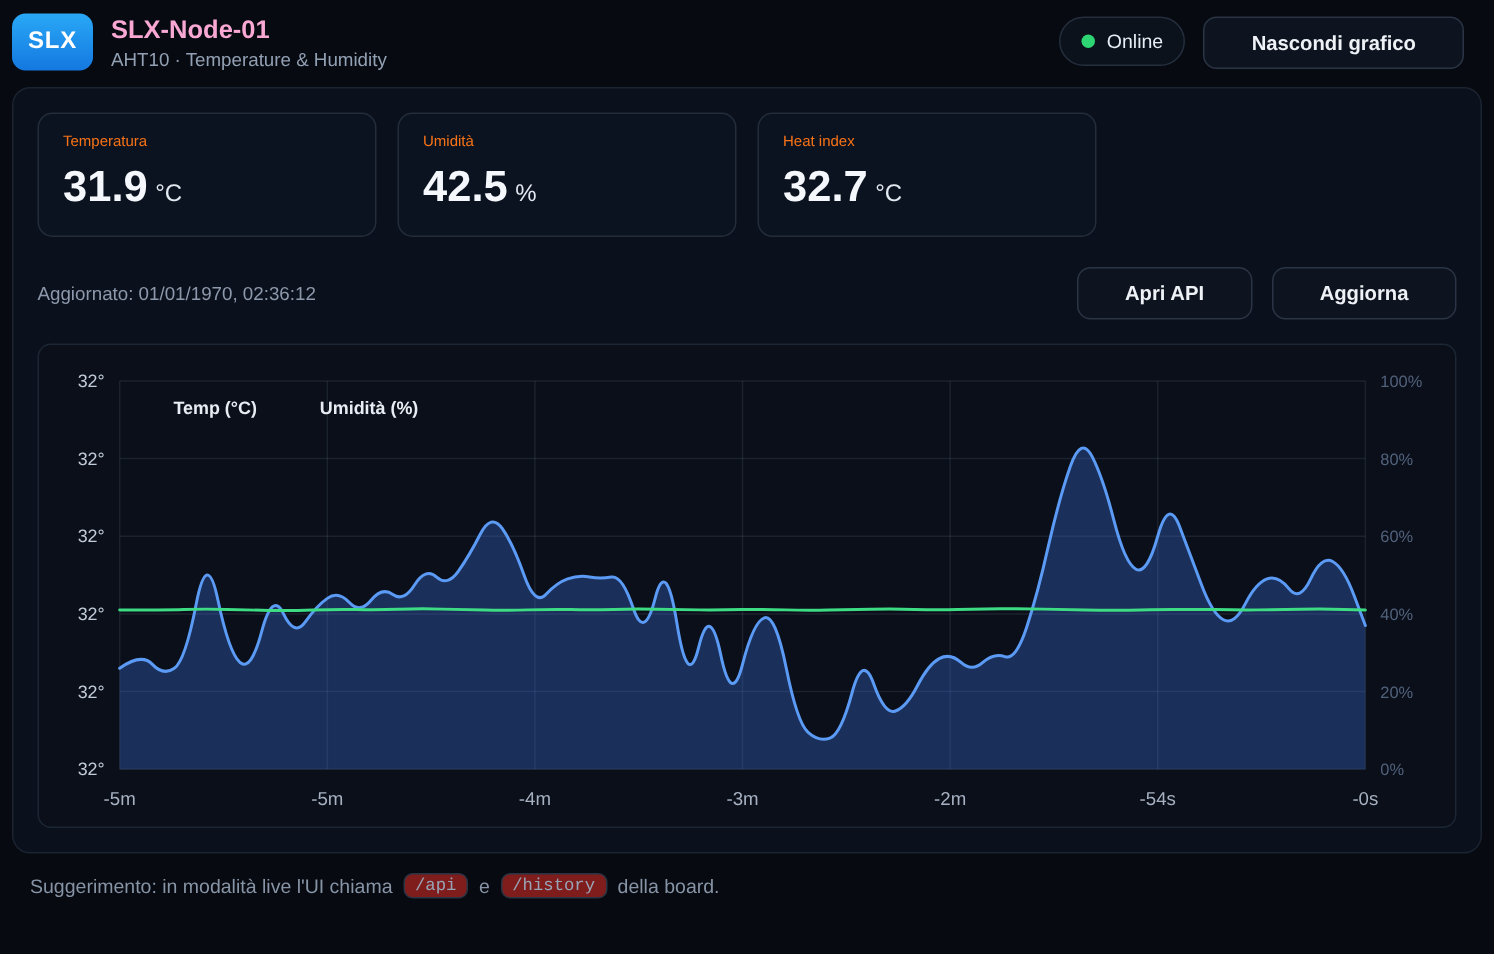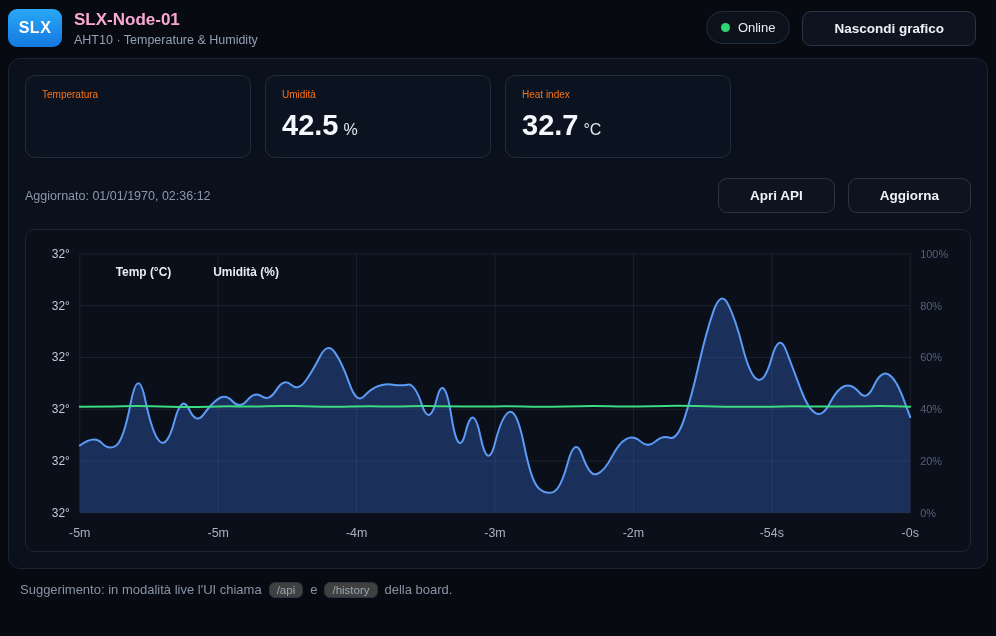--- a/index.html
+++ b/index.html
@@ -26,22 +26,22 @@
   .card{background:#0c1320;border:1px solid #222c3b;border-radius:10px;padding:13px 16px 15px}
   .card .lbl{font-size:10px;color:#f97316}
   .card .val{margin-top:9px;font-size:29px;font-weight:bold;color:#f4f7fb}
   .card .unit{font-size:16px;font-weight:normal;color:#e3e9f1;margin-left:5px}
   .meta-row{display:flex;align-items:center;margin-top:20px}
   .updated{font-size:12.5px;color:#8c98ab}
   .meta-actions{margin-left:auto;display:flex;gap:13px}
   .chart-wrap{margin-top:16px;background:#0a0f19;border:1px solid #1c2634;border-radius:9px;padding:8px 4px 2px}
   .chart-wrap svg{display:block;width:100%}
   .footer{padding:13px 20px;font-size:13px;color:#8794a6;display:flex;align-items:center;gap:7px}
-  .chip{font-family:Liberation Sans, sans-serif;font-size:11.5px;color:#98a4b6;
-    border:1px solid #2a3443;border-radius:6px;padding:1px 7px;background:#404040}
+  .chip{font-family:Liberation Mono, monospace;font-size:11.5px;color:#98a4b6;
+    border:1px solid #2a3443;border-radius:6px;padding:1px 7px;background:#7f1d1d}
 </style>
 </head>
 <body>
 
 <header class="header">
   <div class="logo">SLX</div>
   <div class="titles">
     <div class="t">SLX-Node-01</div>
     <div class="s">AHT10 · Temperature &amp; Humidity</div>
   </div>
@@ -51,20 +51,21 @@
       <span>Online</span>
     </div>
     <button class="btn">Nascondi grafico</button>
   </div>
 </header>
 
 <main class="panel">
   <div class="stats">
     <div class="card">
       <div class="lbl">Temperatura</div>
+      <div class="val"><span>31.9</span><span class="unit">°C</span></div>
     </div>
     <div class="card">
       <div class="lbl">Umidità</div>
       <div class="val"><span>42.5</span><span class="unit">%</span></div>
     </div>
     <div class="card">
       <div class="lbl">Heat index</div>
       <div class="val"><span>32.7</span><span class="unit">°C</span></div>
     </div>
   </div>

